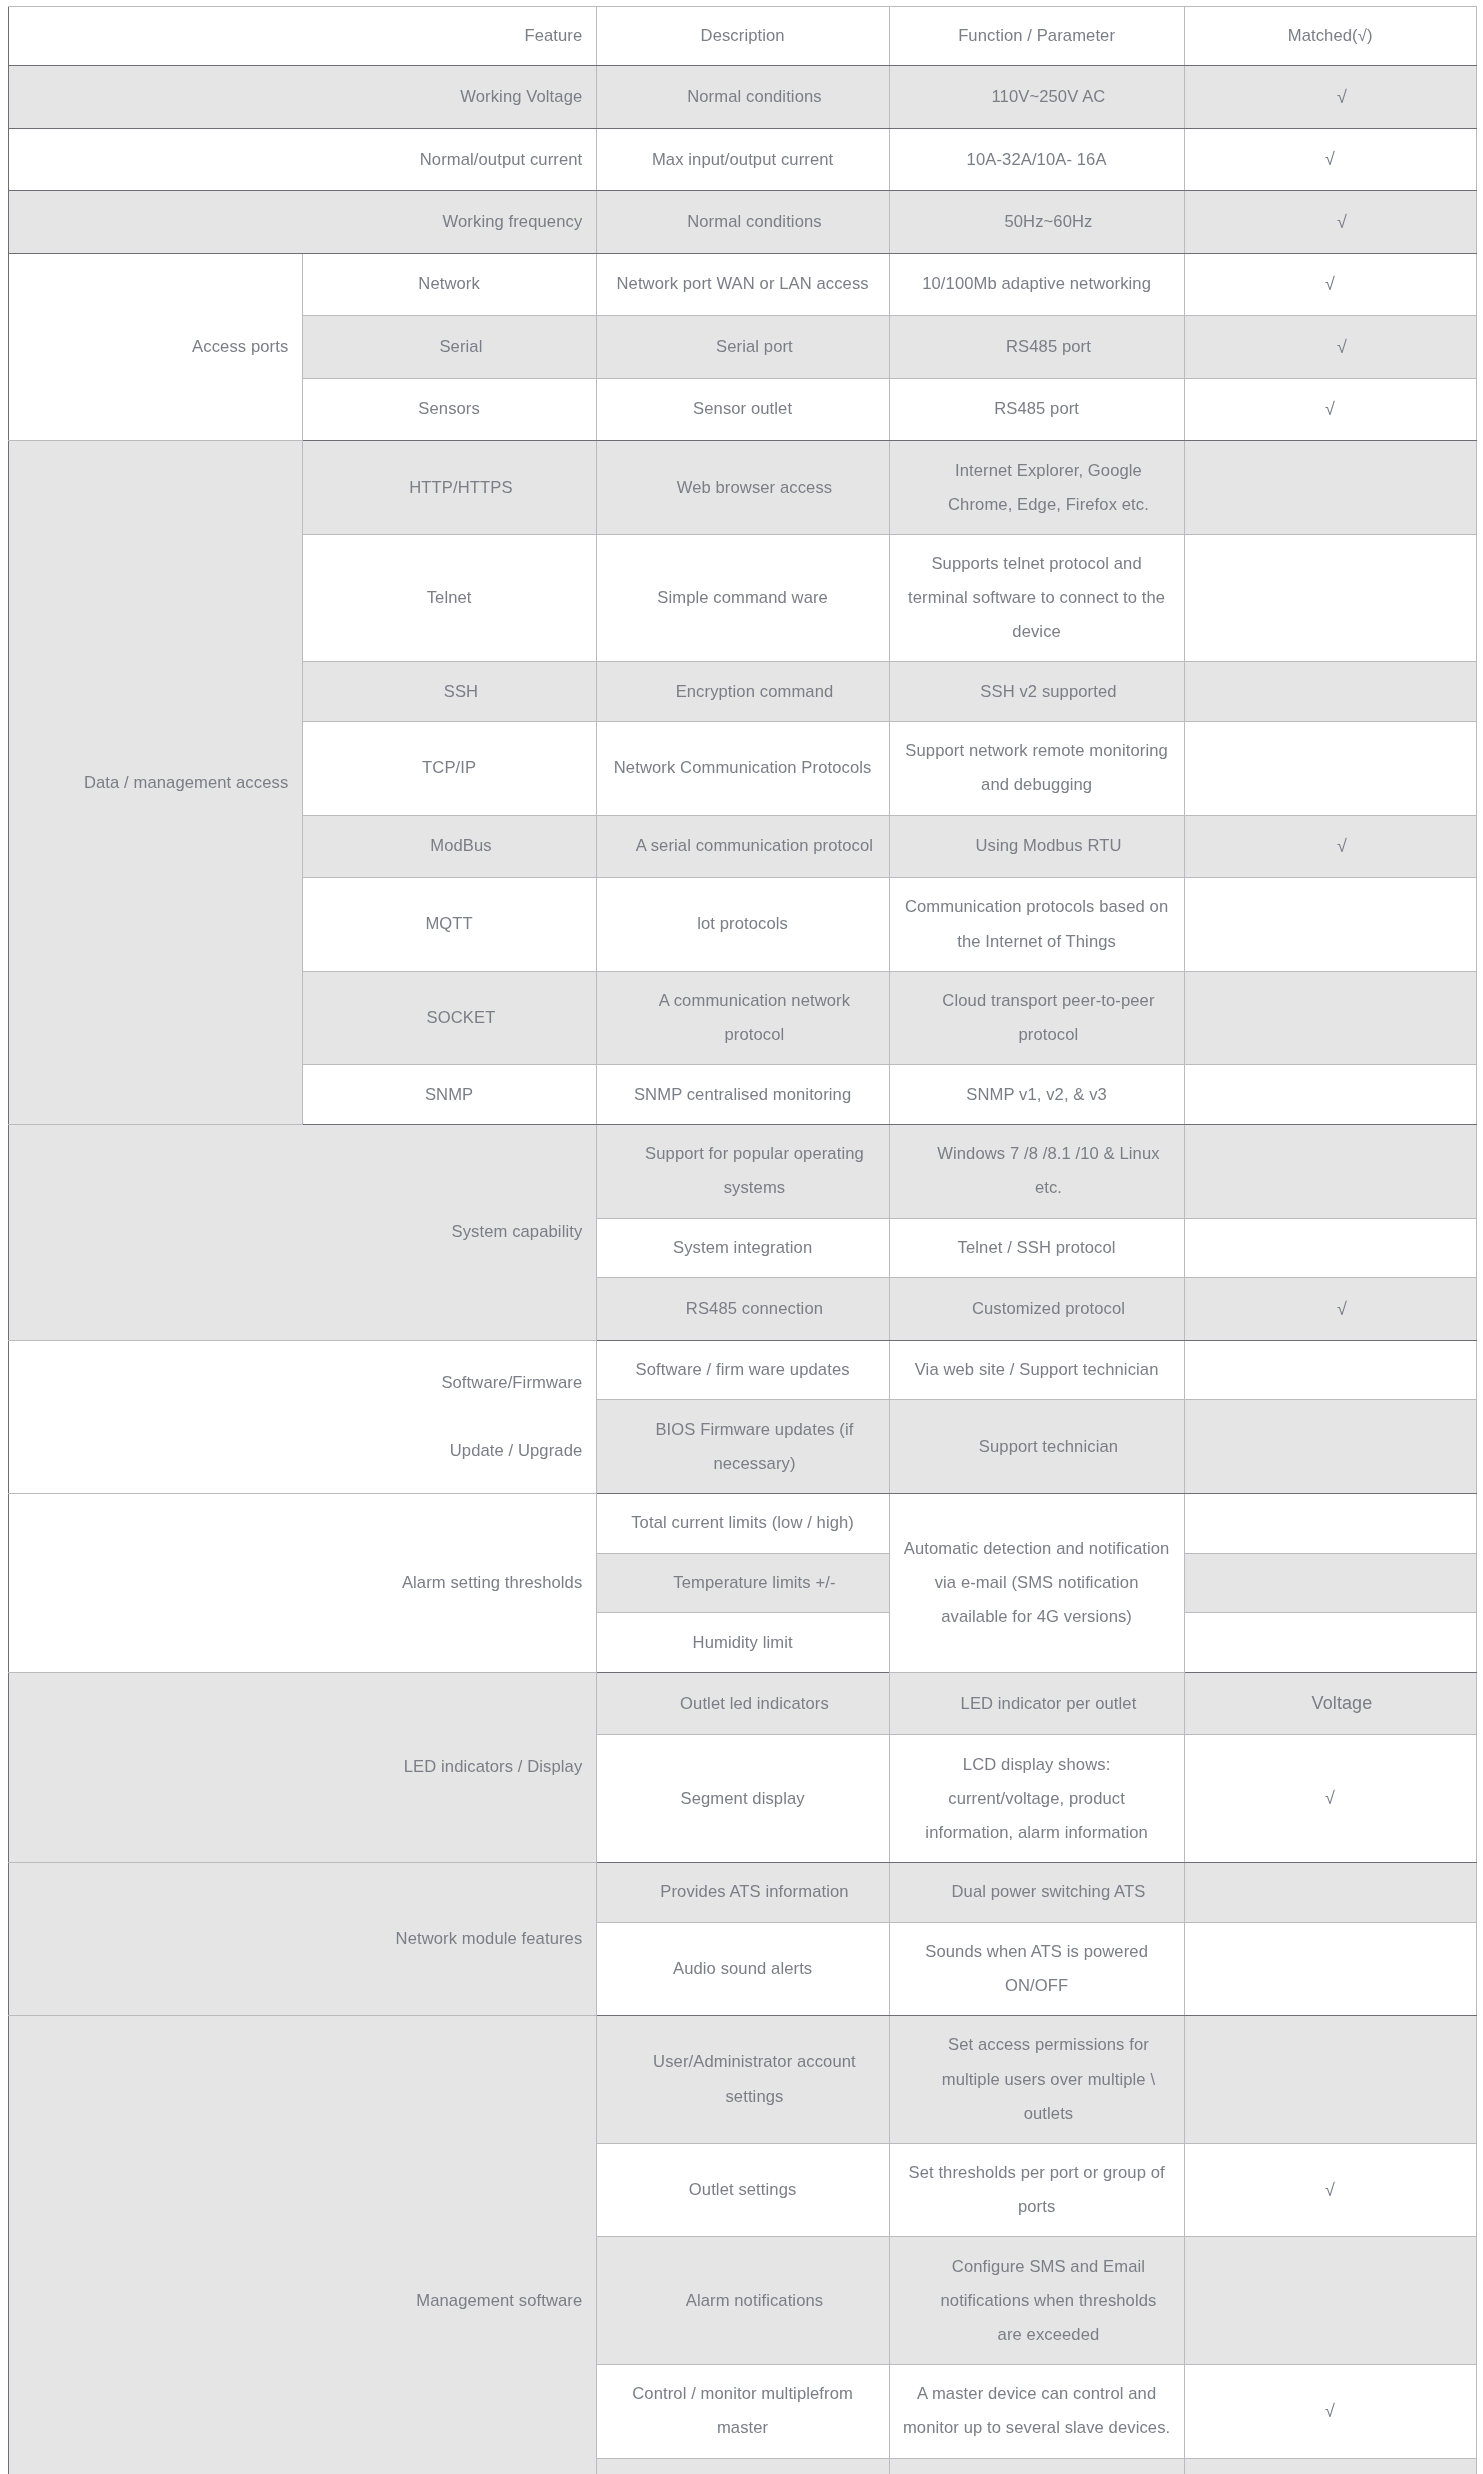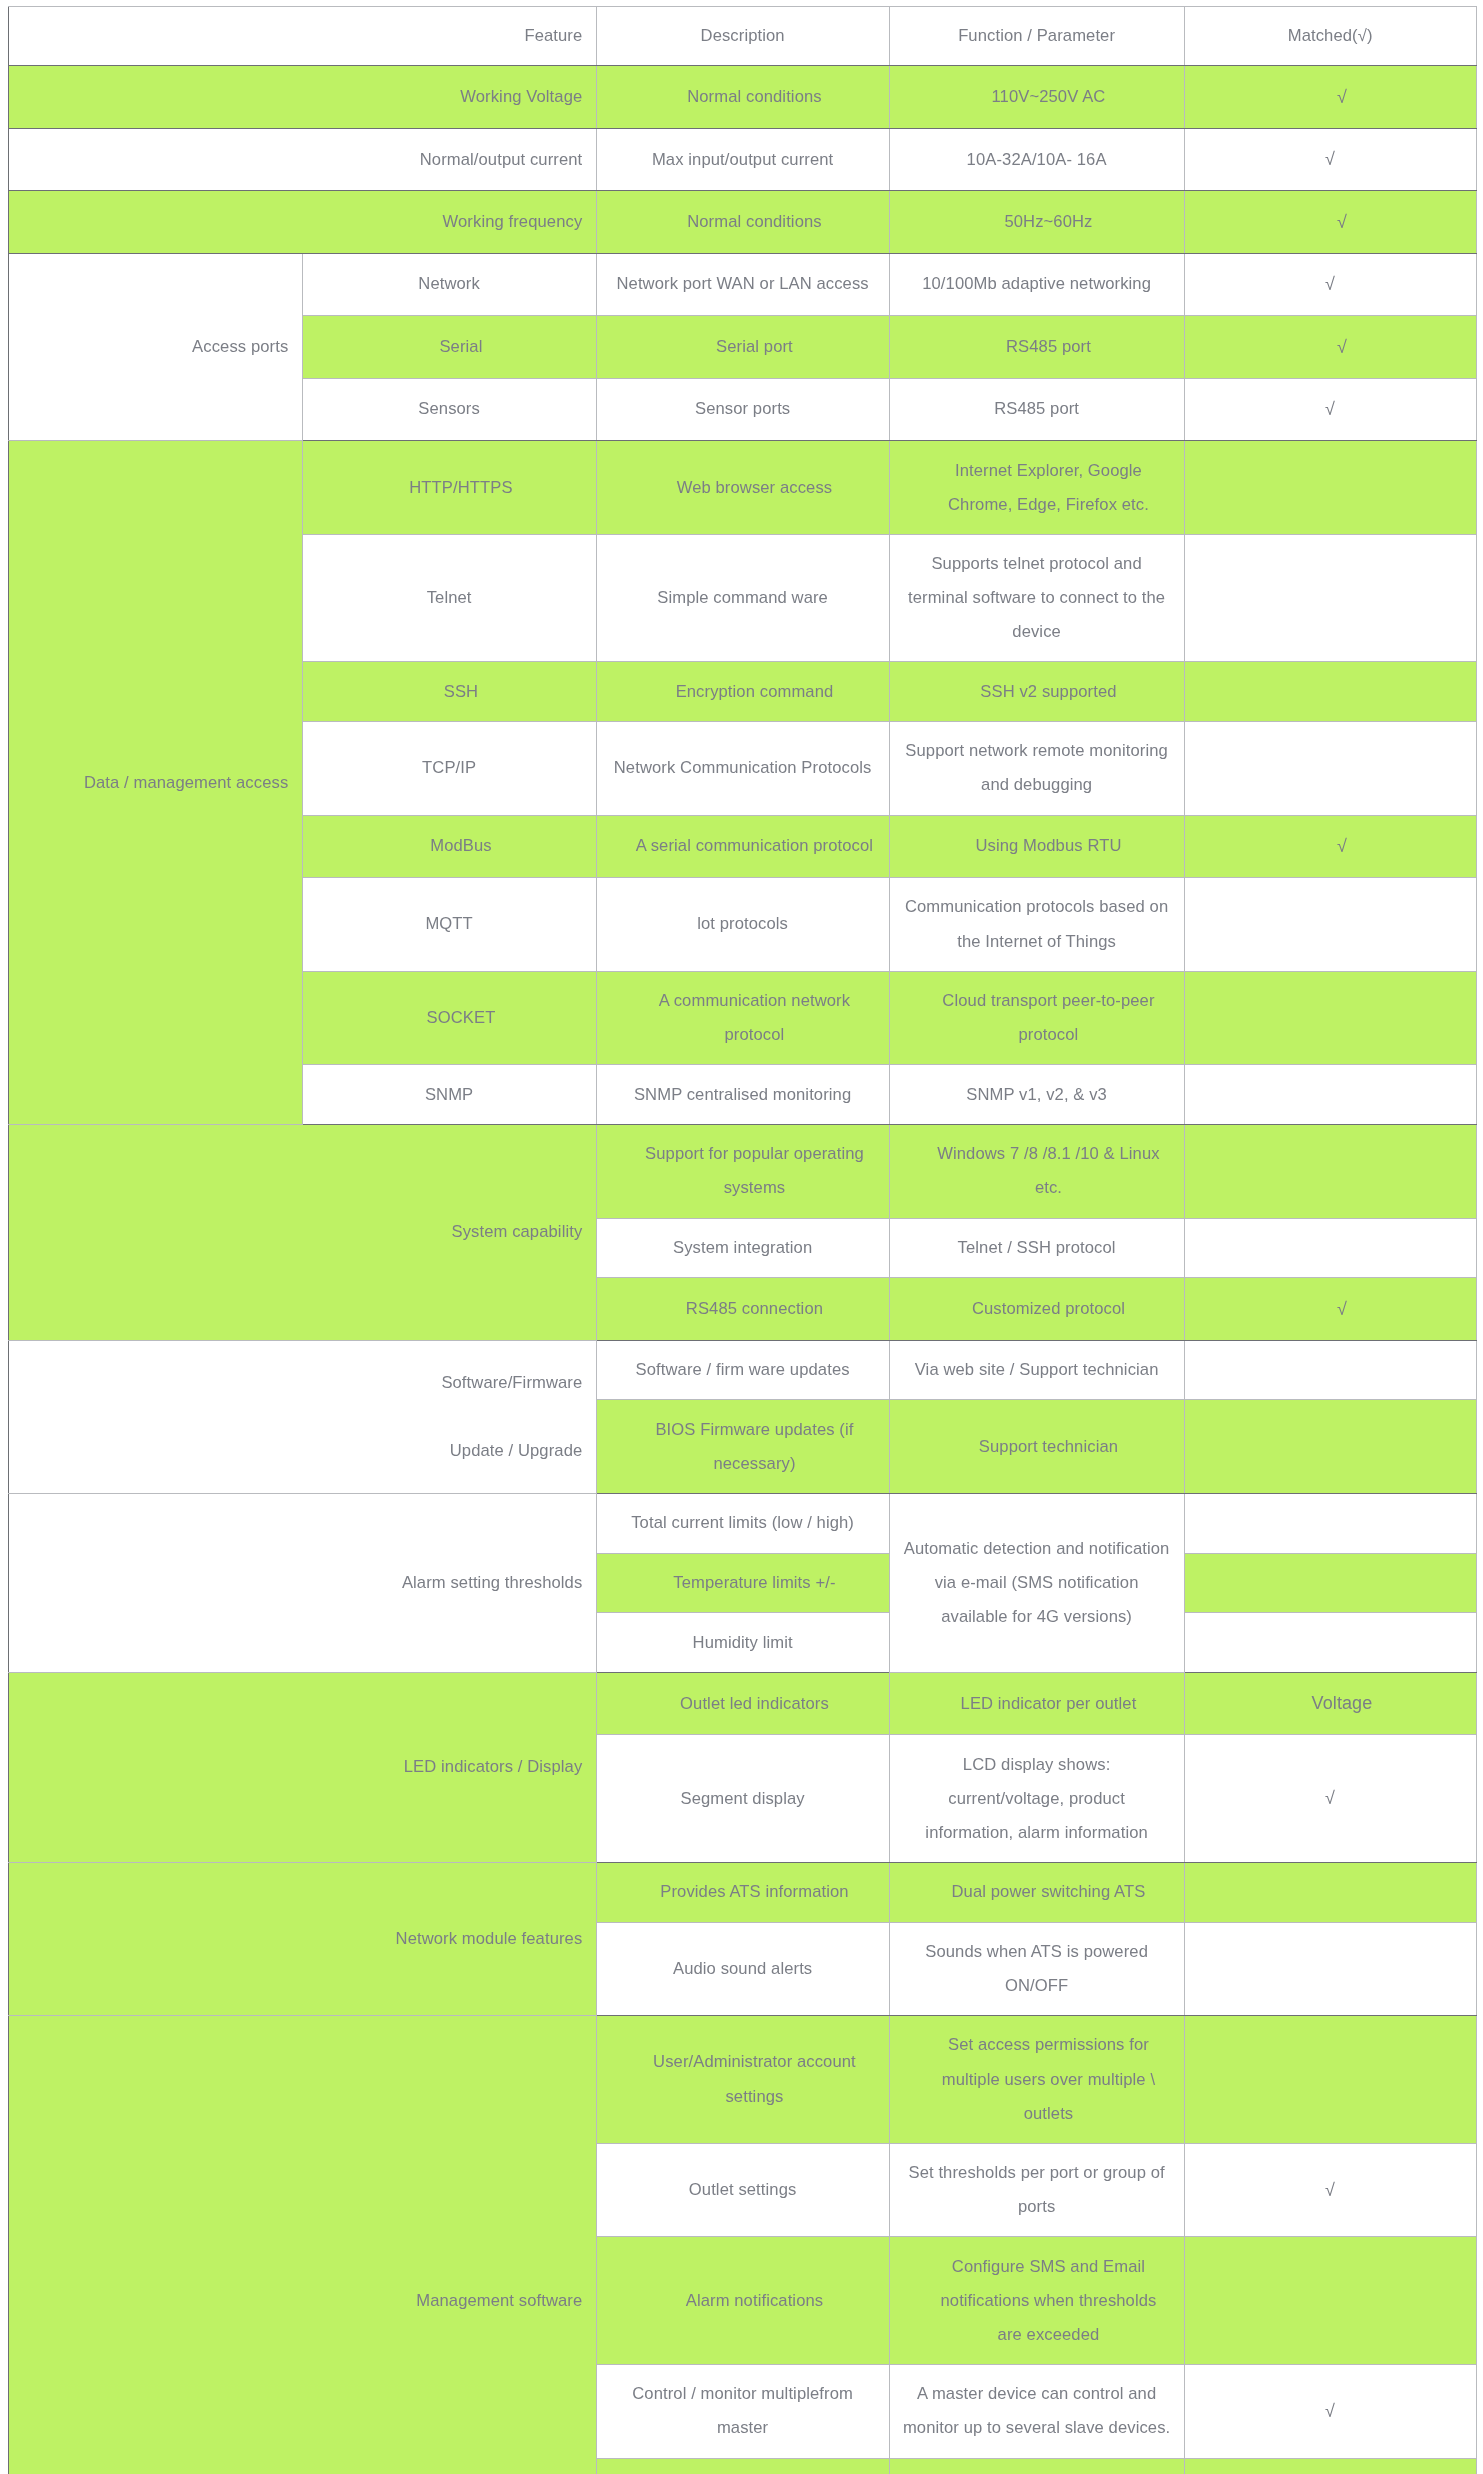--- a/index.html
+++ b/index.html
@@ -27,21 +27,21 @@
     text-align:center;
     vertical-align:middle;
     font-size:16.6px;
     line-height:2.05;
     padding:12.3px 13.3px;
     font-weight:400;
     letter-spacing:0.1px;
     color:#7b7e86;
     background:#ffffff;
   }
-  #spec-table td.shade{background:#bef264;padding-left:37px;}
+  #spec-table td.shade{background:#e5e5e5;padding-left:37px;}
   #spec-table td.hdr{background:#ffffff;font-size:16.6px;}
   #spec-table tr.band-bottom > td{border-bottom:1.9px solid #6d6f74;}
   #spec-table td.band-left{border-left:1.9px solid #6d6f74;text-align:right;}
   #spec-table td.grp{font-size:16.6px;}
   #spec-table td.chk{font-size:18px;}
   .tick{font-size:18px;line-height:1;}
 </style>
 </head>
 <body>
 
@@ -86,21 +86,21 @@
         <td class="chk"><span class="tick">√</span></td>
       </tr>
       <tr class="">
         <td class="sub shade">Serial</td>
         <td class="desc shade">Serial port</td>
         <td class="func shade">RS485 port</td>
         <td class="chk shade"><span class="tick">√</span></td>
       </tr>
       <tr class="band-bottom">
         <td class="sub">Sensors</td>
-        <td class="desc">Sensor ports</td>
+        <td class="desc">Sensor outlet</td>
         <td class="func">RS485 port</td>
         <td class="chk"><span class="tick">√</span></td>
       </tr>
       <tr class="">
         <td rowspan="8" colspan="1" class="grp band-left shade">Data / management access</td>
         <td class="sub shade">HTTP/HTTPS</td>
         <td class="desc shade">Web browser access</td>
         <td class="func shade">Internet Explorer, Google Chrome, Edge, Firefox etc.</td>
         <td class="chk shade"></td>
       </tr>

